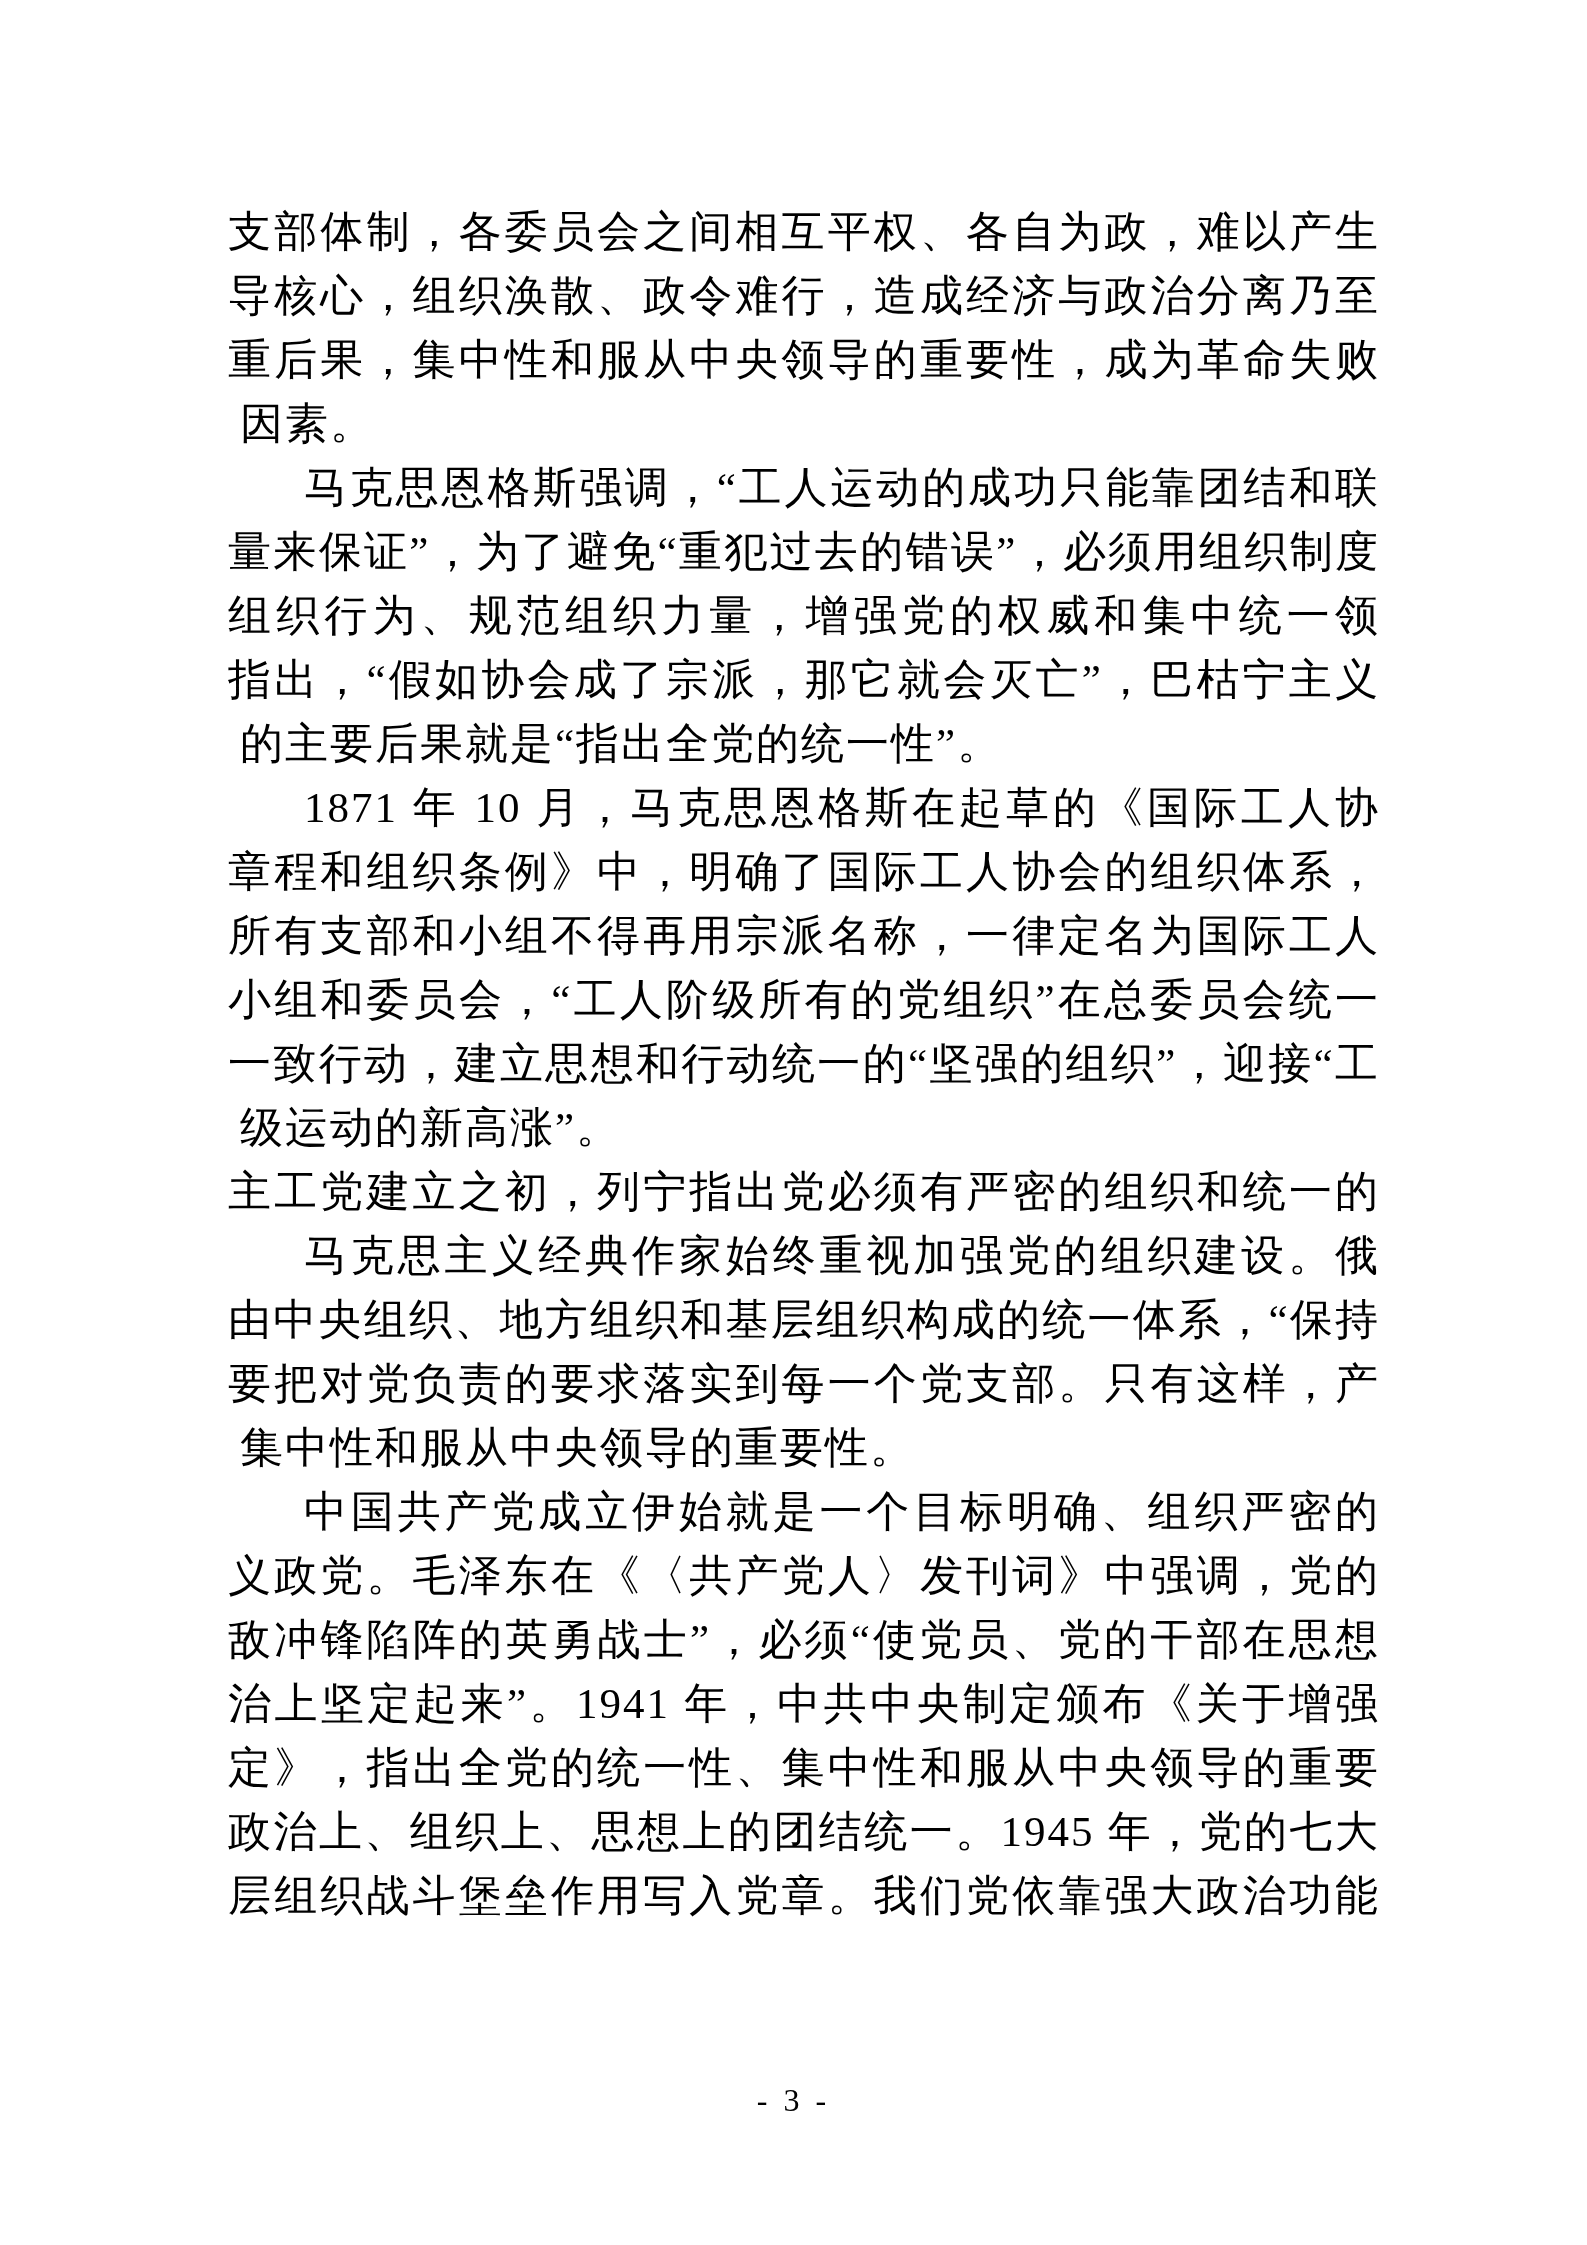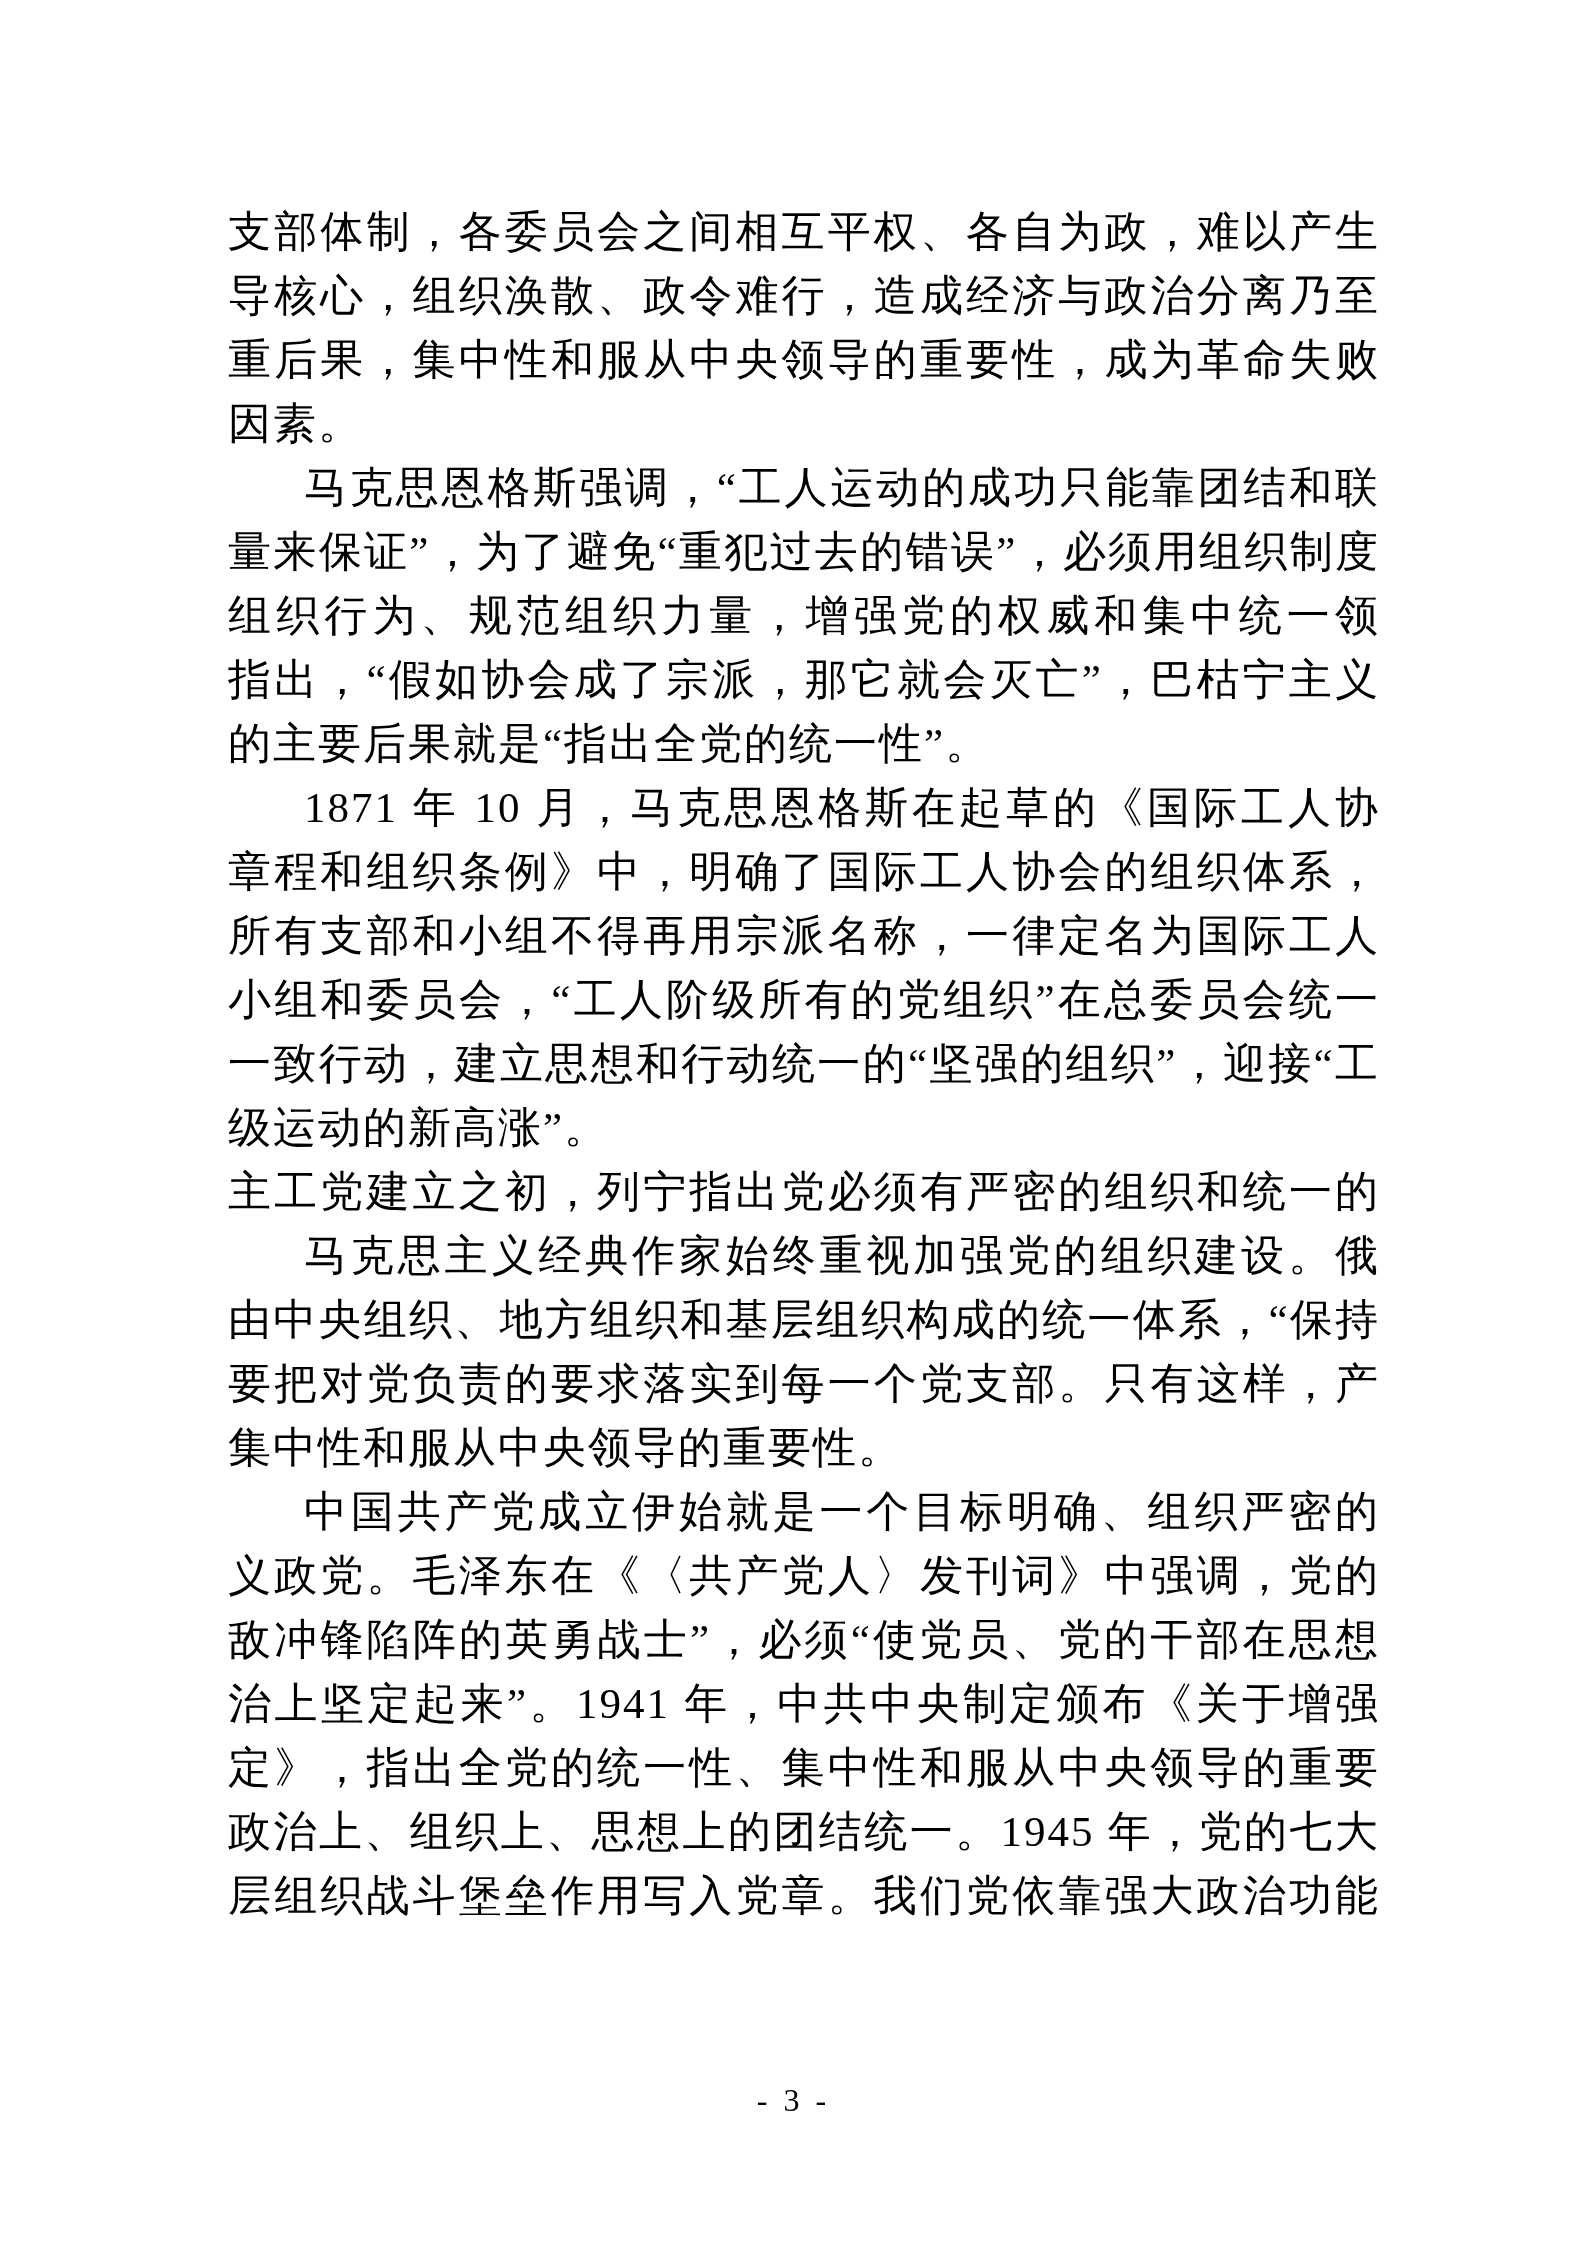--- a/index.html
+++ b/index.html
@@ -31,20 +31,21 @@
     text-align-last: justify;
     white-space: normal;
     overflow: hidden;
     font-family: Liberation Serif, serif;
   }
   .line.indent {
     text-indent: 76px;
   }
   .line.short {
     text-align-last: left;
+    margin-left: 12px;
   }
   .page-num {
     position: absolute;
     top: 2080px;
     left: 0;
     width: 100%;
     text-align: center;
     font-size: 32px;
     letter-spacing: 4px;
     line-height: 40px;

